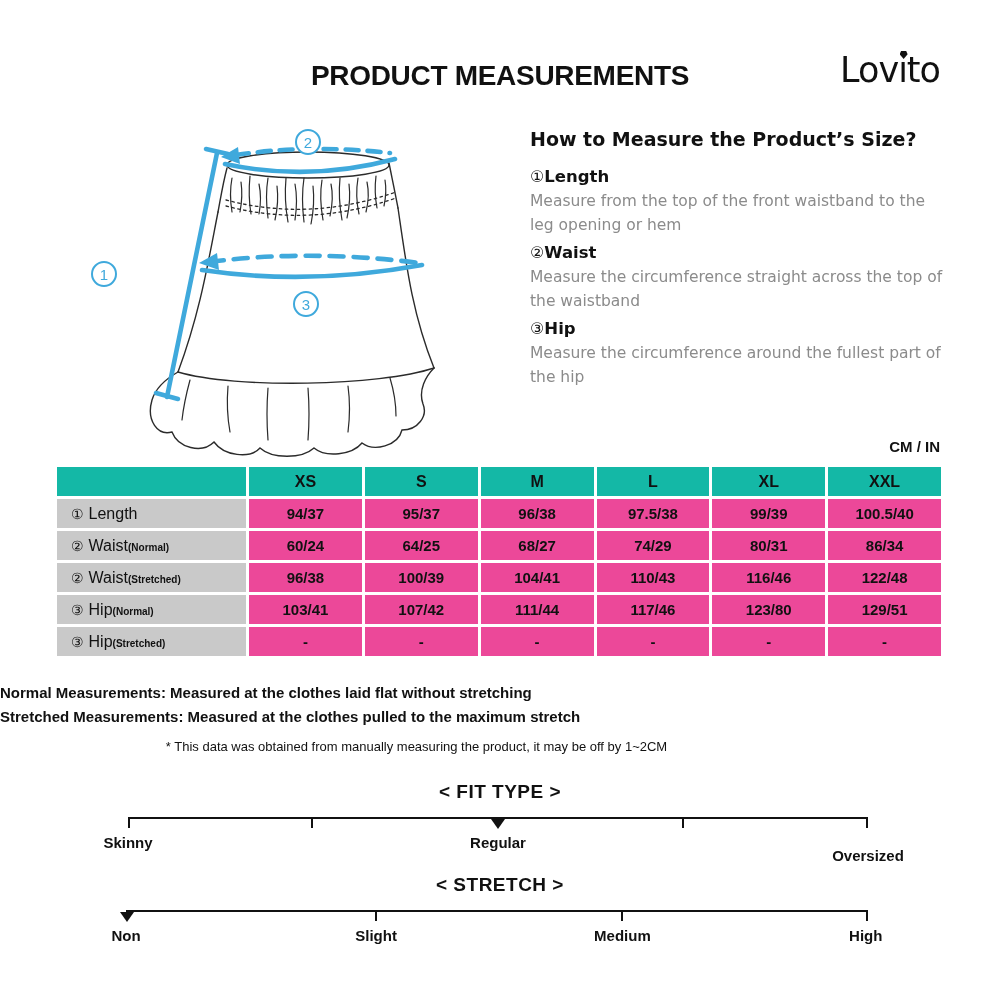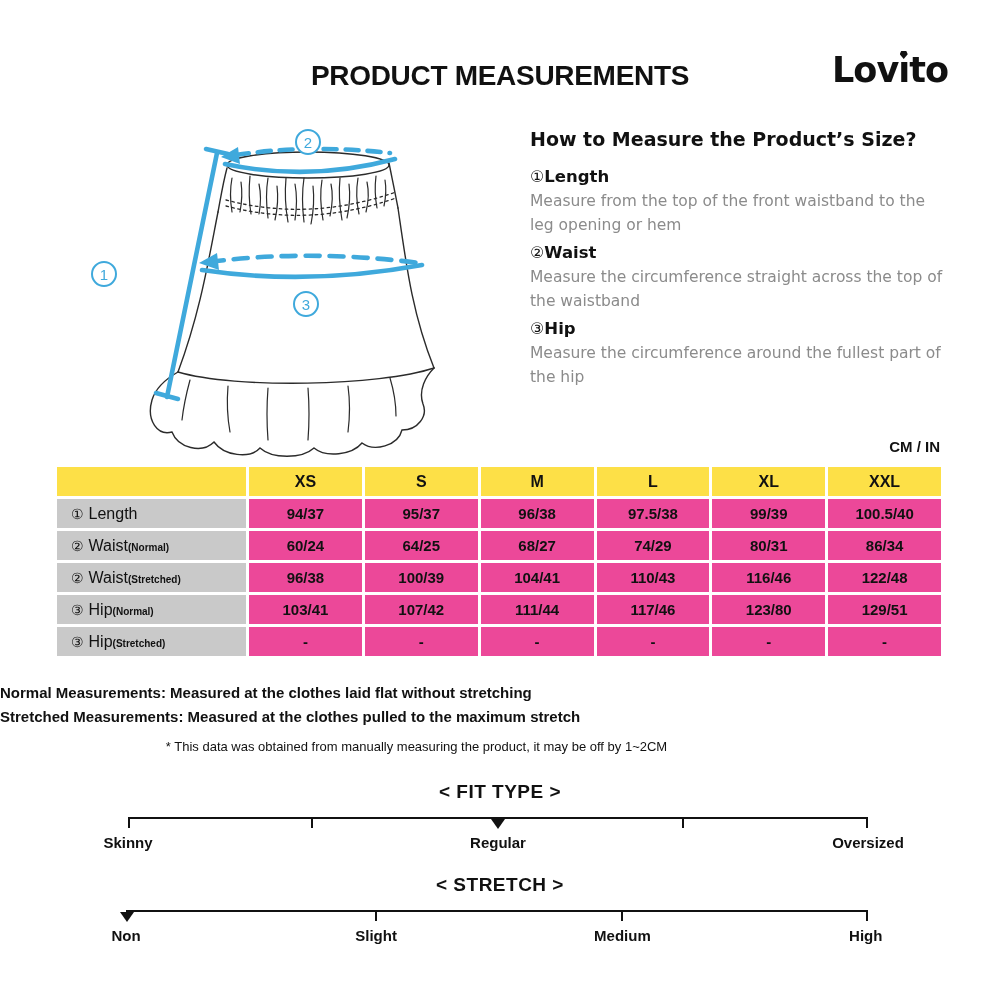--- a/index.html
+++ b/index.html
@@ -2,21 +2,21 @@
 <html><head>
 <meta charset="utf-8">
 <style>
   html,body{margin:0;padding:0;background:#fff;}
   .page{position:relative;width:1000px;height:1000px;background:#fff;overflow:hidden;
         font-family:"Liberation Sans",sans-serif;color:#111;}
 
   
   .main-title{position:absolute;top:60px;left:0;width:1000px;text-align:center;
               font-size:28px;font-weight:800;letter-spacing:-.3px;}
-  .brand-logo{position:absolute;top:50px;right:52px;font-size:35px;font-weight:700;
+  .brand-logo{position:absolute;top:50px;right:60px;font-size:35px;font-weight:400;
               font-family:"DejaVu Sans",sans-serif;letter-spacing:-1px;}
   .logo-i{position:relative;}
   .logo-dot{position:absolute;left:1.5px;top:1px;width:8px;height:8px;background:#111;
             clip-path:polygon(50% 100%,0 40%,18% 0,82% 0,100% 40%);}
 
   
   .skirt-svg{position:absolute;left:60px;top:118px;}
 
   
   .howto{position:absolute;left:530px;top:128px;width:420px;font-family:"DejaVu Sans",sans-serif;}
@@ -25,21 +25,21 @@
   .step-num{font-weight:400;font-size:16px;}
   .step-desc{font-size:15.5px;color:#8b8b8b;line-height:23.5px;margin:0 0 2px 0;}
 
   
   .units{position:absolute;top:438px;right:60px;font-size:15px;font-weight:700;}
 
   
   .size-table{position:absolute;left:57px;top:467px;width:884px;display:grid;
               grid-template-columns:189px repeat(6,1fr);grid-auto-rows:29px;gap:3px;}
   .cell{display:flex;align-items:center;justify-content:center;}
-  .cell.hdr{background:#fde047;font-weight:700;font-size:16px;}
+  .cell.hdr{background:#14b8a6;font-weight:700;font-size:16px;}
   .cell.lbl{background:#c9c9c9;justify-content:flex-start;padding-left:14px;font-size:16px;}
   .cell.val{background:#ec4899;font-weight:700;font-size:15px;}
   .lbl .row-num{font-size:14px;font-weight:400;margin-right:5px;}
   .lbl .row-sub{font-size:10px;font-weight:700;margin-top:3px;}
 
   
   .notes{position:absolute;top:681px;left:0;width:1000px;text-align:left;
          font-size:15px;font-weight:600;line-height:24px;}
   .disclaimer{position:absolute;top:739px;left:0;width:833px;text-align:center;
               font-size:13px;font-weight:500;}
@@ -237,21 +237,21 @@
 
   <div class="scale-title" style="top:781px;">&lt; FIT TYPE &gt;</div>
   <div class="scale-line" style="left:128px;top:817px;width:740px;">
     <span class="tick" style="left:1px;"></span>
     <span class="tick" style="left:24.8%;"></span>
     <span class="tick" style="left:75%;"></span>
     <span class="tick" style="left:calc(100% - 1px);"></span>
     <span class="marker" style="left:50%;"></span>
     <span class="scale-label" style="left:0;">Skinny</span>
     <span class="scale-label" style="left:50%;">Regular</span>
-    <span class="scale-label" style="left:100%;">Oversized</span>
+    <span class="scale-label" style="left:100%;margin-top:13px;">Oversized</span>
   </div>
 
   <div class="scale-title" style="top:874px;">&lt; STRETCH &gt;</div>
   <div class="scale-line" style="left:126px;top:910px;width:742px;">
     <span class="tick" style="left:33.7%;"></span>
     <span class="tick" style="left:66.9%;"></span>
     <span class="tick" style="left:calc(100% - 1px);"></span>
     <span class="marker" style="left:1px;"></span>
     <span class="scale-label" style="left:0;">Non</span>
     <span class="scale-label" style="left:33.7%;">Slight</span>

